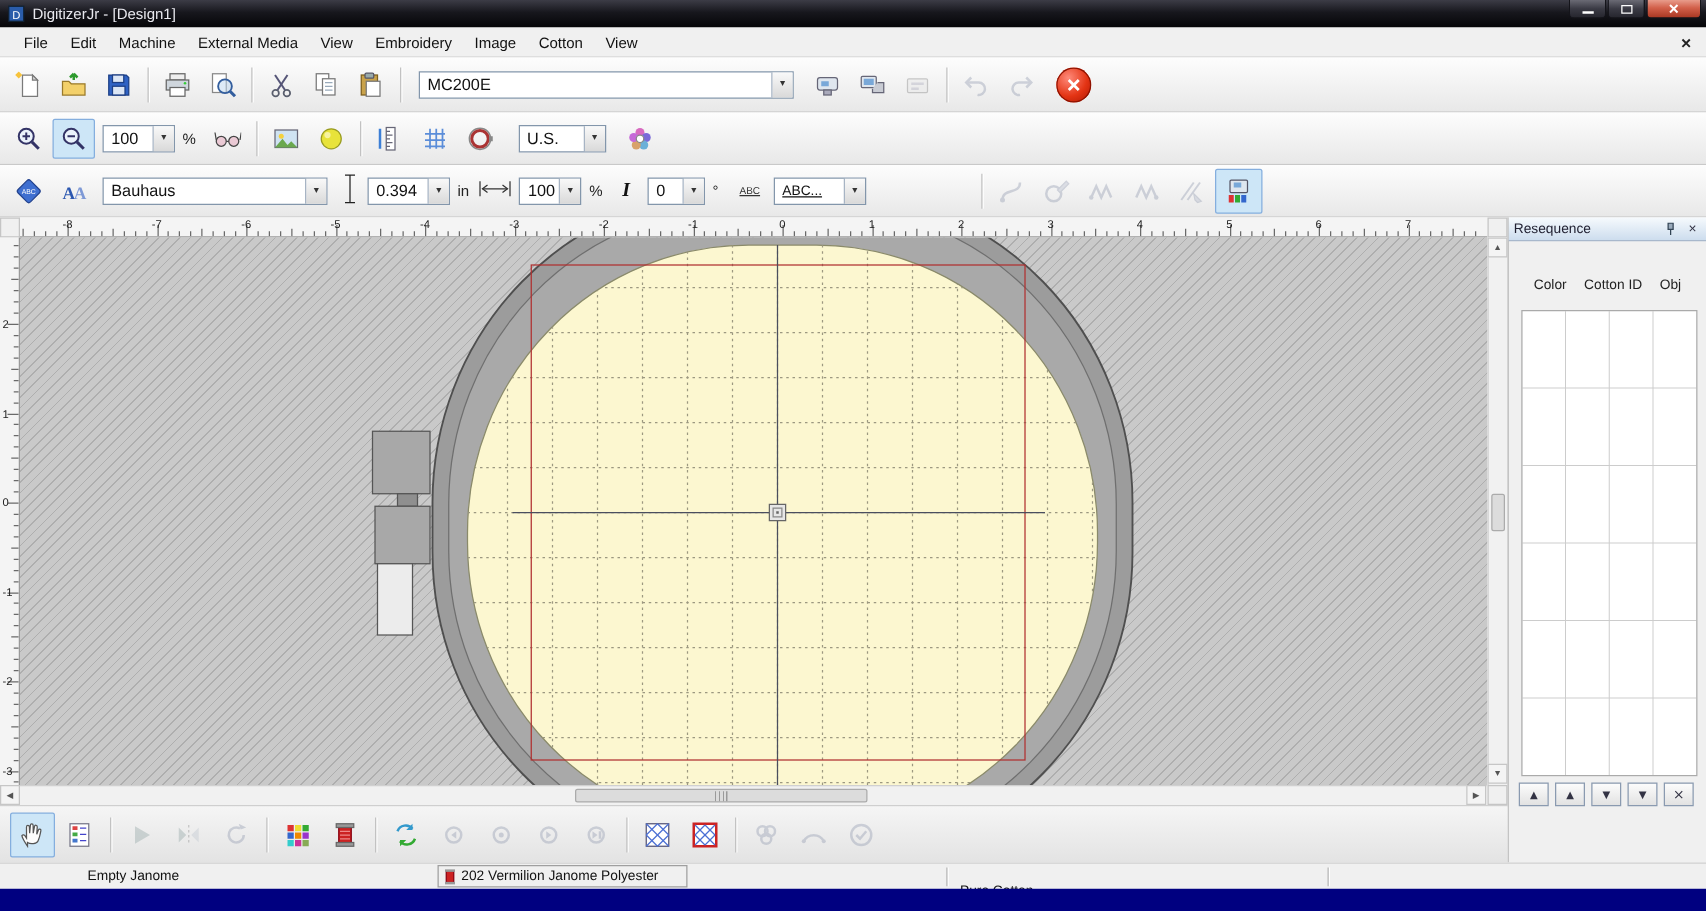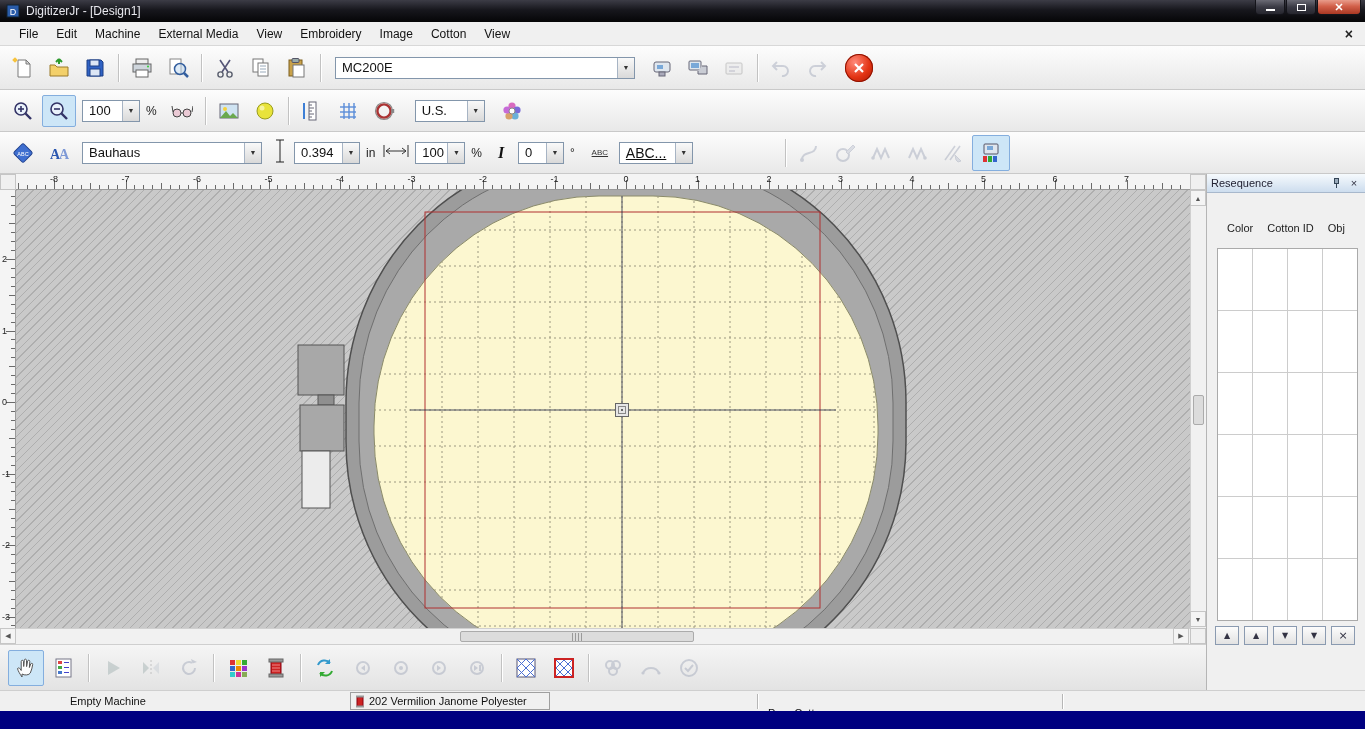--- a/index.html
+++ b/index.html
@@ -367,21 +367,21 @@
     </span>
   <div class="combo" style="width:46px;margin-left:4px">
     <span class="ct">0</span>
     <span class="ca">▼</span>
   </div>
   <span class="unit">°</span>
   <span class="tbtn" style="width:34px">
       <span style="font-size:8px;text-decoration:underline;color:#333">ABC</span>
     </span>
   <div class="combo" style="width:74px">
-    <span class="ct" style="font-size:14px;text-decoration:underline">ABC...</span>
+    <span class="ct" style="font-size:11px;text-decoration:underline">ABC...</span>
     <span class="ca">▼</span>
   </div>
   <span class="sep" style="margin-left:auto"></span>
   <span class="tbtn disabled">
       <svg class="ic" viewBox="0 0 22 22">
         <path d="M4 18C4 8 18 14 18 4" class="g"></path>
         <circle cx="4" cy="18" r="2" fill="#98a0b4"></circle>
       </svg>
     </span>
   <span class="tbtn disabled">
@@ -873,21 +873,21 @@
     </span>
   <span class="bbtn disabled">
       <svg class="ic" viewBox="0 0 22 22">
         <circle cx="11" cy="11" r="8" class="g"></circle>
         <path d="M7 11l3 3 5-6" class="g"></path>
       </svg>
     </span>
 </div>
 
 <div id="statusbar">
-  <span id="sb-design">Empty Machine</span>
+  <span id="sb-design">Empty Janome</span>
   <div id="sb-threadbox">
     <svg width="10" height="13">
         <rect x="2" y="2" width="6" height="9" fill="#c22" stroke="#801"></rect>
         <rect x="1" y="0.5" width="8" height="2" fill="#999"></rect>
         <rect x="1" y="10.5" width="8" height="2" fill="#999"></rect>
       </svg>
     <span>202 Vermilion Janome Polyester</span>
   </div>
   <div class="sb-sep" style="left:757px"></div>
   <span id="sb-fabric">Pure Cotton</span>

